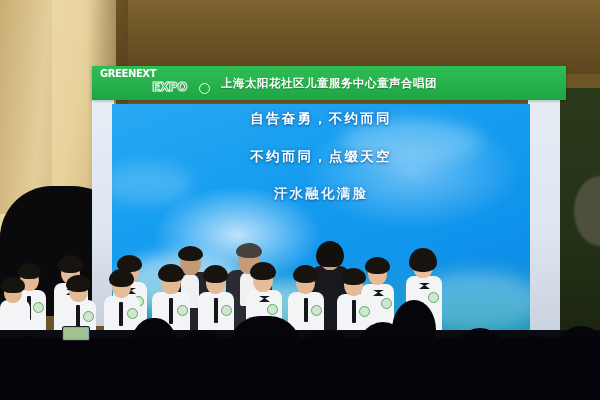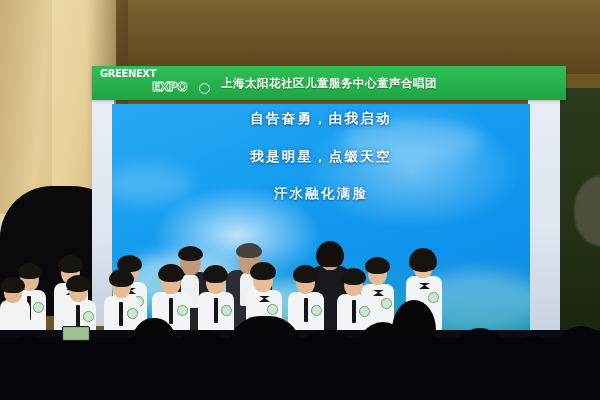--- a/index.html
+++ b/index.html
@@ -181,22 +181,22 @@
 
   <div class="screen">
     <div class="cloud c5"></div>
     <div class="cloud c3"></div>
     <div class="cloud c1"></div>
     <div class="cloud c2"></div>
     <div class="cloud c4"></div>
     <div class="screen-greenwash"></div>
 
     <div class="lyrics">
-      <p class="lyric-line">自告奋勇，由我启动</p>
-      <p class="lyric-line">我是明星，点缀天空</p>
+      <p class="lyric-line">自告奋勇，不约而同</p>
+      <p class="lyric-line">不约而同，点缀天空</p>
       <p class="lyric-line occluded">汗水融化满脸</p>
     </div>
   </div>
 
   <div class="banner">
     <div class="banner-title">上海太阳花社区儿童服务中心童声合唱团</div>
     <div class="banner-logo">
       <span class="logo-main">GREENEXT</span>
       <span class="logo-sub">EXPO</span>
       <span class="logo-o"></span>

